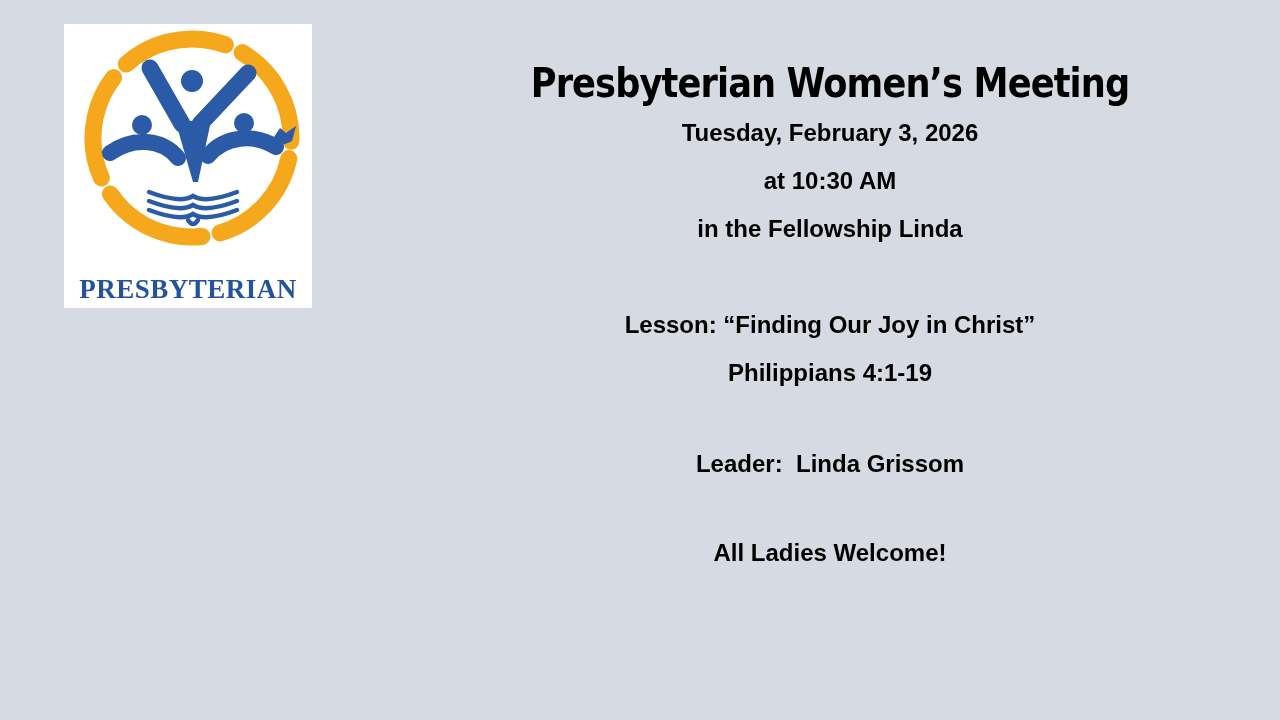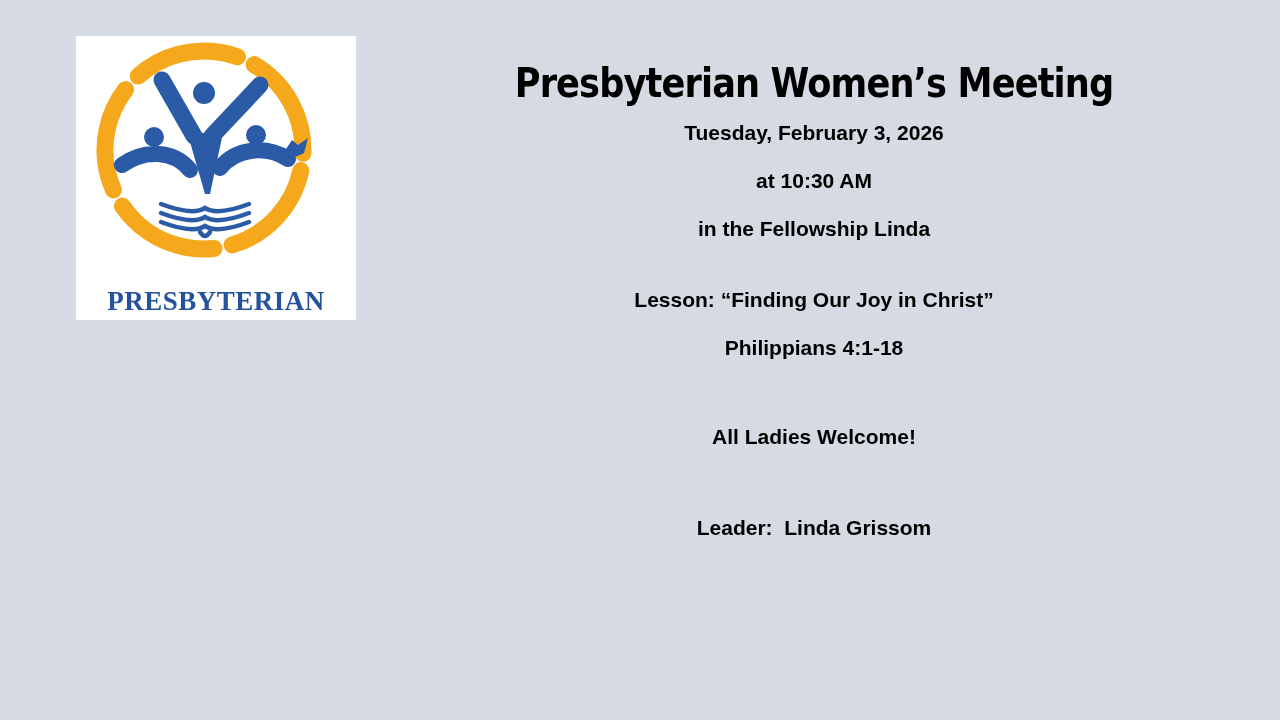--- a/index.html
+++ b/index.html
@@ -15,23 +15,23 @@
     width: 1280px;
     height: 720px;
     background: #d6dbe3;
     font-family: "Liberation Sans", sans-serif;
   }
   
   .logo-box {
     position: absolute;
     left: 64px;
     top: 24px;
-    width: 280px;
+    width: 248px;
     height: 284px;
-    margin: 12px;
+    margin: 0;
     background: #ffffff;
   }
   .logo-box svg {
     position: absolute;
     left: 0;
     top: 0;
   }
   .logo-text {
     position: absolute;
     left: 0;
@@ -50,44 +50,44 @@
   }
   .logo-text .l2 {
     display: block;
     font-size: 27px;
     line-height: 27px;
     letter-spacing: 2px;
   }
   
   .text-column {
     position: absolute;
-    left: 364px;
+    left: 380px;
     top: 57px;
     width: 900px;
     text-align: center;
   }
   .line {
     margin: 0;
     white-space: pre;
     font-family: "Liberation Sans", sans-serif;
     font-weight: 700;
-    font-size: 21px;
+    font-size: 24px;
     line-height: 48px;
     color: #000000;
   }
   .title {
     font-family: "DejaVu Sans", sans-serif;
     font-weight: 700;
     font-size: 40px;
     line-height: 52px;
     letter-spacing: -1px;
     transform: scaleX(0.88);
     transform-origin: 50% 50%;
   }
-  .gap-lg { margin-top: 23px; }
+  .gap-lg { margin-top: 48px; }
   .gap-md { margin-top: 43px; }
   .gap-sm { margin-top: 41px; }
 </style>
 </head>
 <body>
 
 <main class="slide">
 
   <figure class="logo-box">
     <svg width="256" height="232" viewBox="0 0 256 232" aria-hidden="true">
@@ -123,18 +123,18 @@
       <span class="l1">PRESBYTERIAN</span>
     </figcaption>
   </figure>
 
   <section class="text-column">
     <h1 class="line title">Presbyterian Women’s Meeting</h1>
     <p class="line">Tuesday, February 3, 2026</p>
     <p class="line">at 10:30 AM</p>
     <p class="line">in the Fellowship Linda</p>
     <p class="line gap-lg">Lesson: “Finding Our Joy in Christ”</p>
-    <p class="line">Philippians 4:1-18</p>
+    <p class="line">Philippians 4:1-19</p>
+    <p class="line gap-md">Leader:  Linda Grissom</p>
     <p class="line gap-sm">All Ladies Welcome!</p>
-    <p class="line gap-md">Leader:  Linda Grissom</p>
   </section>
 
 </main>
 
 </body></html>

